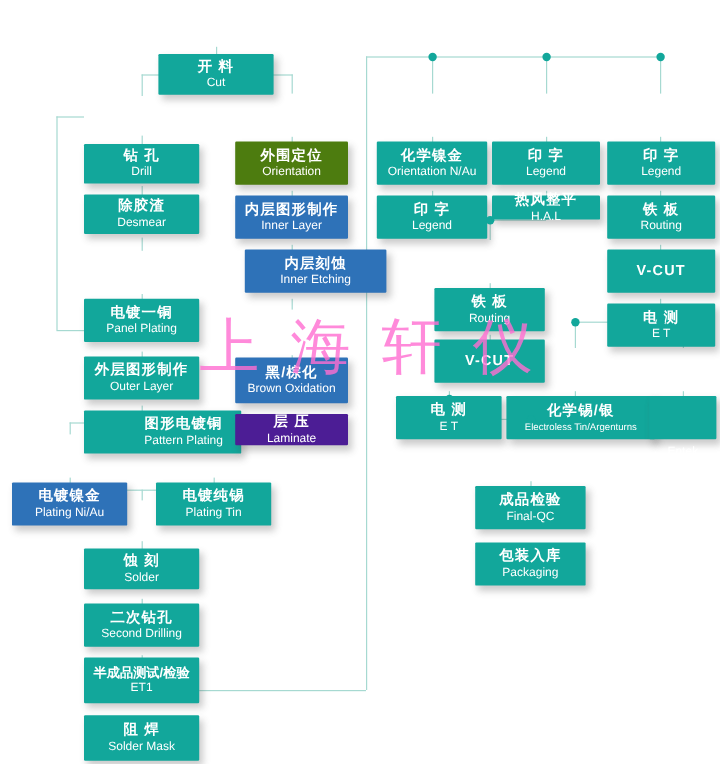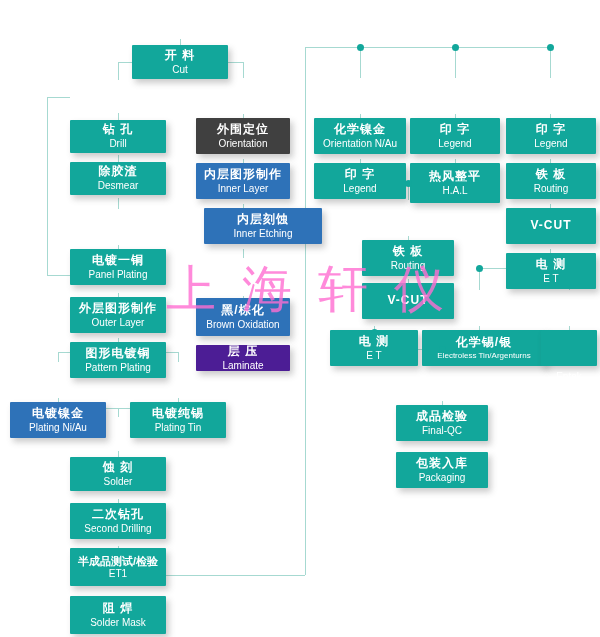--- a/index.html
+++ b/index.html
@@ -108,21 +108,21 @@
       <span class="en">Desmear</span>
     </div>
     <div class="node" style="left: 70px; top: 209px; width: 96px; height: 36px; background: rgb(18, 167, 155);">
       <span class="zh">电镀一铜</span>
       <span class="en">Panel Plating</span>
     </div>
     <div class="node" style="left: 70px; top: 257px; width: 96px; height: 36px; background: rgb(18, 167, 155);">
       <span class="zh">外层图形制作</span>
       <span class="en">Outer Layer</span>
     </div>
-    <div class="node" style="left: 70px; top: 302px; width: 96px; height: 36px; background: rgb(18, 167, 155);">
+    <div class="node" style="left: 70px; top: 302px; width: 96px; height: 36px; background: rgb(18, 167, 155); padding-left: 35px;">
       <span class="zh">图形电镀铜</span>
       <span class="en">Pattern Plating</span>
     </div>
     <div class="node" style="left: 10px; top: 362px; width: 96px; height: 36px; background: rgb(46, 114, 184);">
       <span class="zh">电镀镍金</span>
       <span class="en">Plating Ni/Au</span>
     </div>
     <div class="node" style="left: 130px; top: 362px; width: 96px; height: 36px; background: rgb(18, 167, 155);">
       <span class="zh">电镀纯锡</span>
       <span class="en">Plating Tin</span>
@@ -136,21 +136,21 @@
       <span class="en">Second Drilling</span>
     </div>
     <div class="node" style="left: 70px; top: 508px; width: 96px; height: 38px; background: rgb(18, 167, 155);">
       <span class="zh long">半成品测试/检验</span>
       <span class="en">ET1</span>
     </div>
     <div class="node" style="left: 70px; top: 556px; width: 96px; height: 38px; background: rgb(18, 167, 155);">
       <span class="zh">阻 焊</span>
       <span class="en">Solder Mask</span>
     </div>
-    <div class="node" style="left: 196px; top: 78px; width: 94px; height: 36px; background: #404040;">
+    <div class="node" style="left: 196px; top: 78px; width: 94px; height: 36px; background: #4d7c0f;">
       <span class="zh">外围定位</span>
       <span class="en">Orientation</span>
     </div>
     <div class="node" style="left: 196px; top: 123px; width: 94px; height: 36px; background: rgb(46, 114, 184);">
       <span class="zh">内层图形制作</span>
       <span class="en">Inner Layer</span>
     </div>
     <div class="node" style="left: 204px; top: 168px; width: 118px; height: 36px; background: rgb(46, 114, 184);">
       <span class="zh">内层刻蚀</span>
       <span class="en">Inner Etching</span>
@@ -172,21 +172,21 @@
       <span class="en">Legend</span>
     </div>
     <div class="node" style="left: 506px; top: 78px; width: 90px; height: 36px; background: rgb(18, 167, 155);">
       <span class="zh">印 字</span>
       <span class="en">Legend</span>
     </div>
     <div class="node" style="left: 314px; top: 123px; width: 92px; height: 36px; background: rgb(18, 167, 155);">
       <span class="zh">印 字</span>
       <span class="en">Legend</span>
     </div>
-    <div class="node" style="left: 410px; top: 123px; width: 90px; height: 40px; background: rgb(18, 167, 155);">
+    <div class="node" style="left: 410px; top: 123px; width: 90px; height: 20px; background: rgb(18, 167, 155);">
       <span class="zh">热风整平</span>
       <span class="en">H.A.L</span>
     </div>
     <div class="node" style="left: 506px; top: 123px; width: 90px; height: 36px; background: rgb(18, 167, 155);">
       <span class="zh">铁 板</span>
       <span class="en">Routing</span>
     </div>
     <div class="node" style="left: 506px; top: 168px; width: 90px; height: 36px; background: rgb(18, 167, 155);">
       <span class="zh">V-CUT</span>
     </div>

